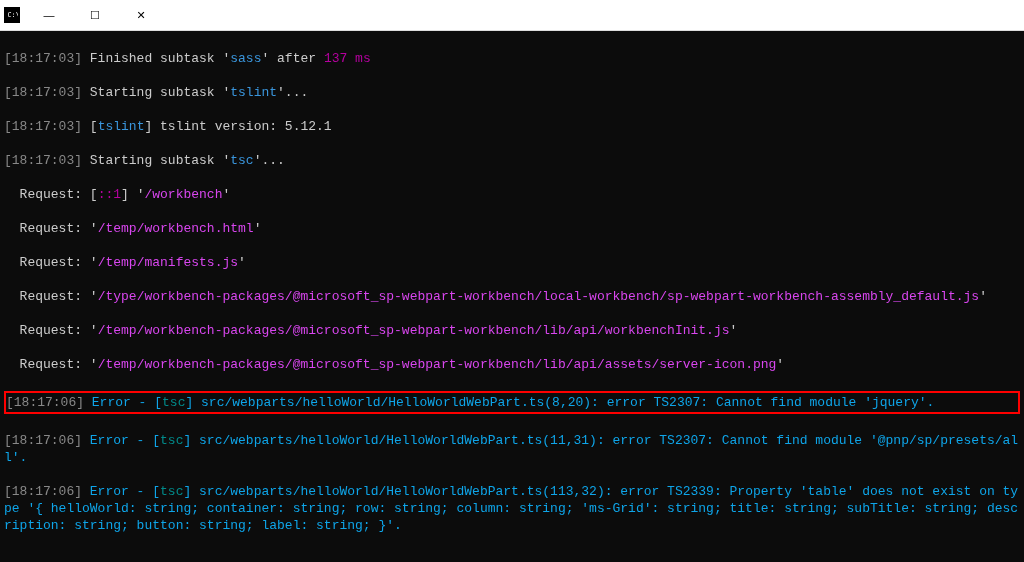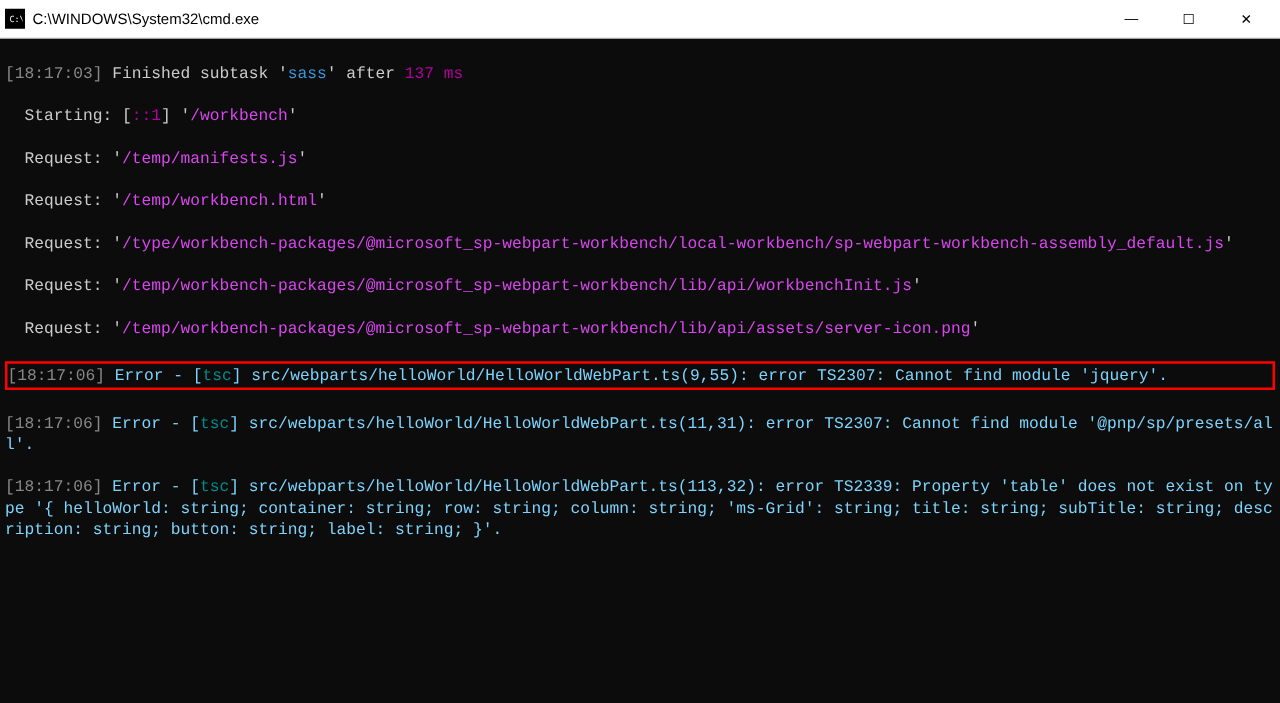--- a/index.html
+++ b/index.html
@@ -54,57 +54,59 @@
     white-space: pre-wrap;
     word-break: break-all;
     height: calc(100% - 30px);
     box-sizing: border-box;
   }
   .ts { color: #888888; }
   .white { color: #cccccc; }
   .cyan { color: #3a96dd; }
   .yellow { color: #d946ef; }
   .magenta { color: #b4009e; }
-  .darkred { color: #7dd3fc; text-align: center; }
+  .darkred { color: #0ea5e9; text-align: center; }
   .darkcyan { color: #008b8b; }
   .red-box {
     border: 2px solid #ff0000;
     display: block;
     padding: 1px 0;
     margin: 1px 0;
   }
   .line { display: block; }
 </style>
 </head>
 <body>
 
 <div class="titlebar">
   <span class="icon">
     <svg viewBox="0 0 16 16">
         <rect width="16" height="16" fill="#000"></rect>
         <text x="2" y="11" fill="#fff" font-size="9" font-family="monospace">C:\</text>
       </svg>
   </span>
-  <span class="title">C:\WINDOWS\System32\cmd.exe</span>
   <div class="winbtns">
     <div class="winbtn">—</div>
     <div class="winbtn">☐</div>
     <div class="winbtn">✕</div>
   </div>
 </div>
 
 <div class="terminal">
 <span class="line"><span class="ts">[18:17:03]</span><span class="white"> Finished subtask '</span><span class="cyan">sass</span><span class="white">' after </span><span class="magenta">137 ms</span></span>
-<span class="line"><span class="white">  Starting: [</span><span class="magenta">::1</span><span class="white">] '</span><span class="yellow">/workbench</span><span class="white">'</span></span>
+<span class="line"><span class="ts">[18:17:03]</span><span class="white"> Starting subtask '</span><span class="cyan">tslint</span><span class="white">'...</span></span>
+<span class="line"><span class="ts">[18:17:03]</span><span class="white"> [</span><span class="cyan">tslint</span><span class="white">] tslint version: 5.12.1</span></span>
+<span class="line"><span class="ts">[18:17:03]</span><span class="white"> Starting subtask '</span><span class="cyan">tsc</span><span class="white">'...</span></span>
+<span class="line"><span class="white">  Request: [</span><span class="magenta">::1</span><span class="white">] '</span><span class="yellow">/workbench</span><span class="white">'</span></span>
+<span class="line"><span class="white">  Request: '</span><span class="yellow">/temp/workbench.html</span><span class="white">'</span></span>
 <span class="line"><span class="white">  Request: '</span><span class="yellow">/temp/manifests.js</span><span class="white">'</span></span>
-<span class="line"><span class="white">  Request: '</span><span class="yellow">/temp/workbench.html</span><span class="white">'</span></span>
 <span class="line"><span class="white">  Request: '</span><span class="yellow">/type/workbench-packages/@microsoft_sp-webpart-workbench/local-workbench/sp-webpart-workbench-assembly_default.js</span><span class="white">'</span></span>
 <span class="line"><span class="white">  Request: '</span><span class="yellow">/temp/workbench-packages/@microsoft_sp-webpart-workbench/lib/api/workbenchInit.js</span><span class="white">'</span></span>
 <span class="line"><span class="white">  Request: '</span><span class="yellow">/temp/workbench-packages/@microsoft_sp-webpart-workbench/lib/api/assets/server-icon.png</span><span class="white">'</span></span>
-<span class="red-box"><span class="line"><span class="ts">[18:17:06]</span><span class="darkred"> Error - [</span><span class="darkcyan">tsc</span><span class="darkred">] src/webparts/helloWorld/HelloWorldWebPart.ts(9,55): error TS2307: Cannot find module 'jquery'.</span></span></span>
+<span class="red-box"><span class="line"><span class="ts">[18:17:06]</span><span class="darkred"> Error - [</span><span class="darkcyan">tsc</span><span class="darkred">] src/webparts/helloWorld/HelloWorldWebPart.ts(8,20): error TS2307: Cannot find module 'jquery'.</span></span></span>
 <span class="line"><span class="ts">[18:17:06]</span><span class="darkred"> Error - [</span><span class="darkcyan">tsc</span><span class="darkred">] src/webparts/helloWorld/HelloWorldWebPart.ts(11,31): error TS2307: Cannot find module '@pnp/sp/presets/all'.</span></span>
 <span class="line"><span class="ts">[18:17:06]</span><span class="darkred"> Error - [</span><span class="darkcyan">tsc</span><span class="darkred">] src/webparts/helloWorld/HelloWorldWebPart.ts(113,32): error TS2339: Property 'table' does not exist on type '{ helloWorld: string; container: string; row: string; column: string; 'ms-Grid': string; title: string; subTitle: string; description: string; button: string; label: string; }'.</span></span>
 
 
 
 
 
 </div>
 
 </body></html>

